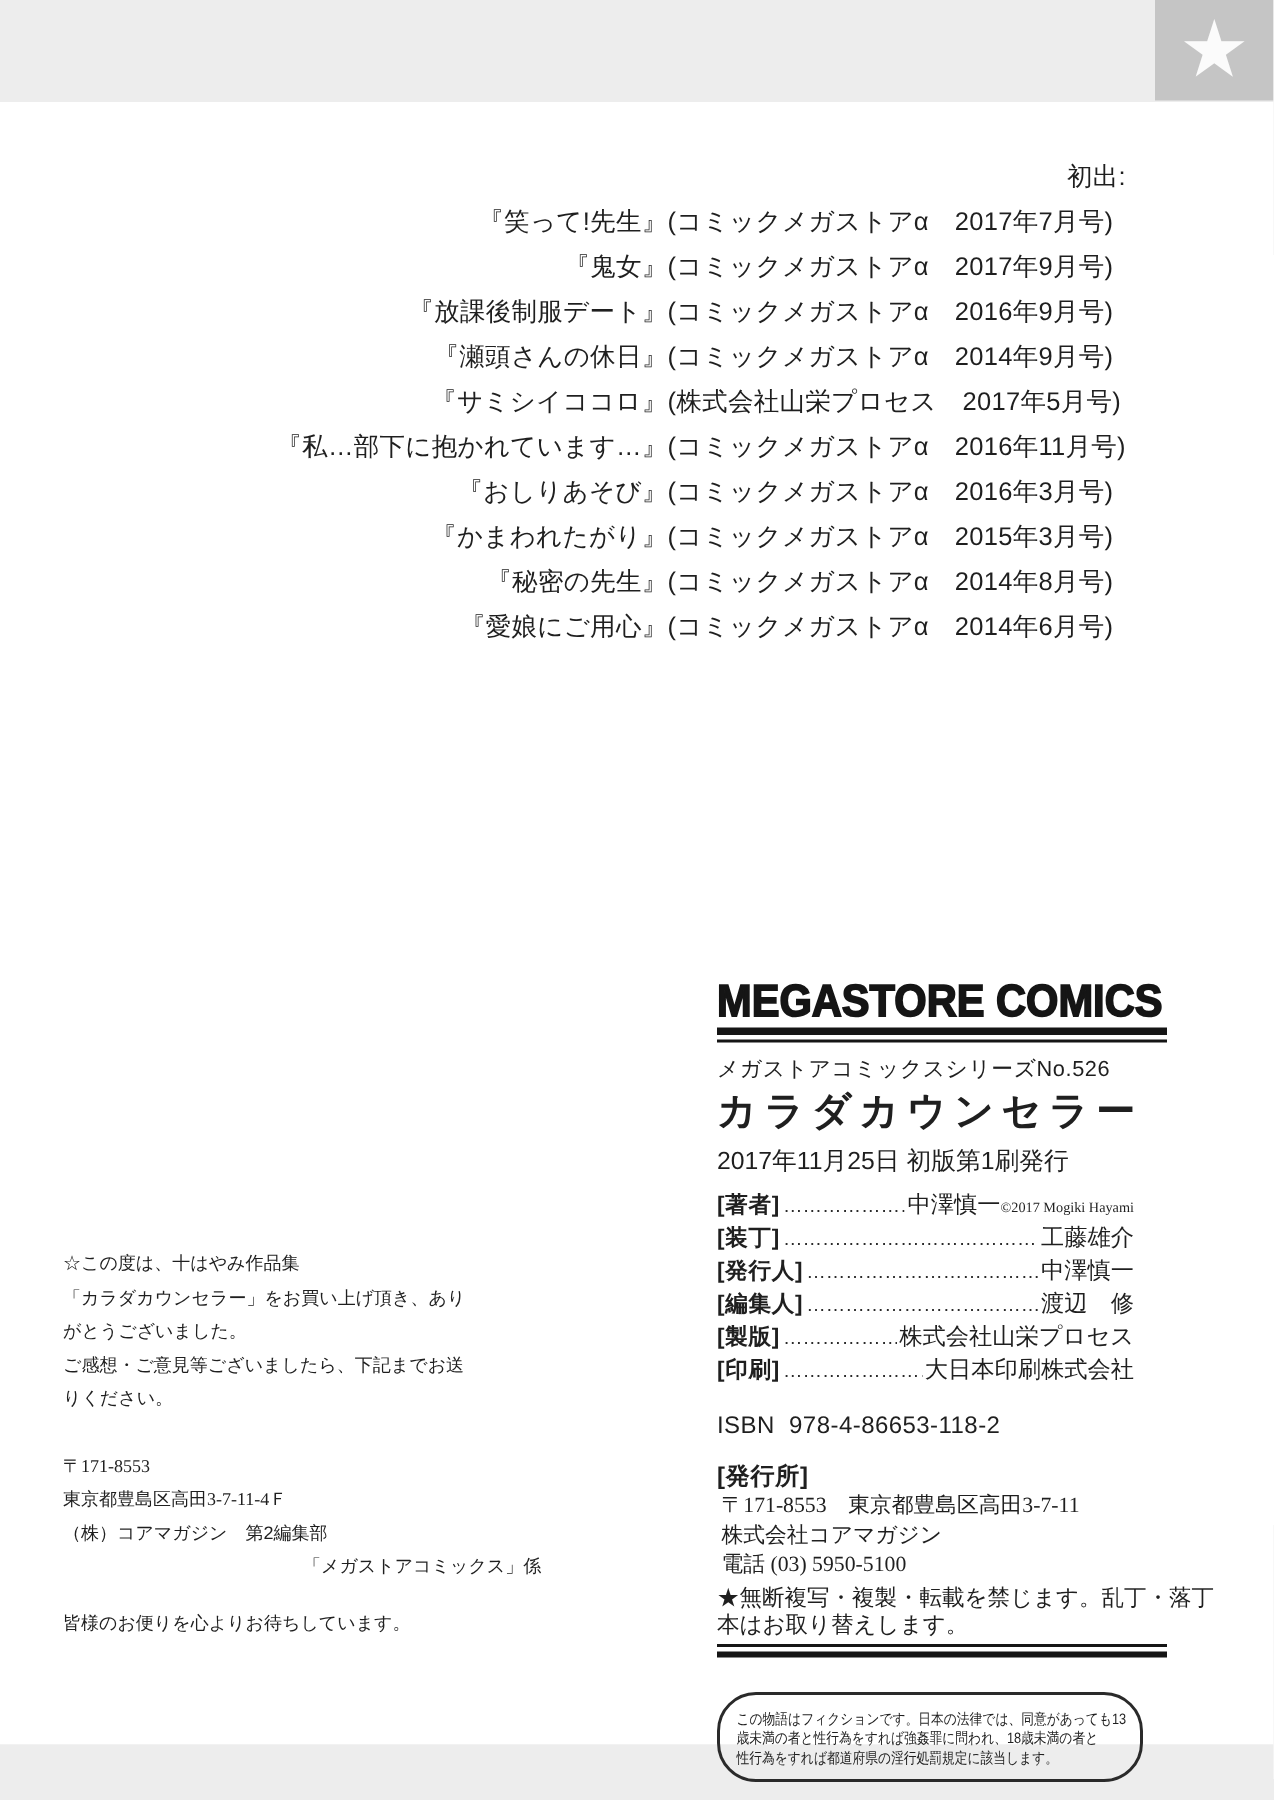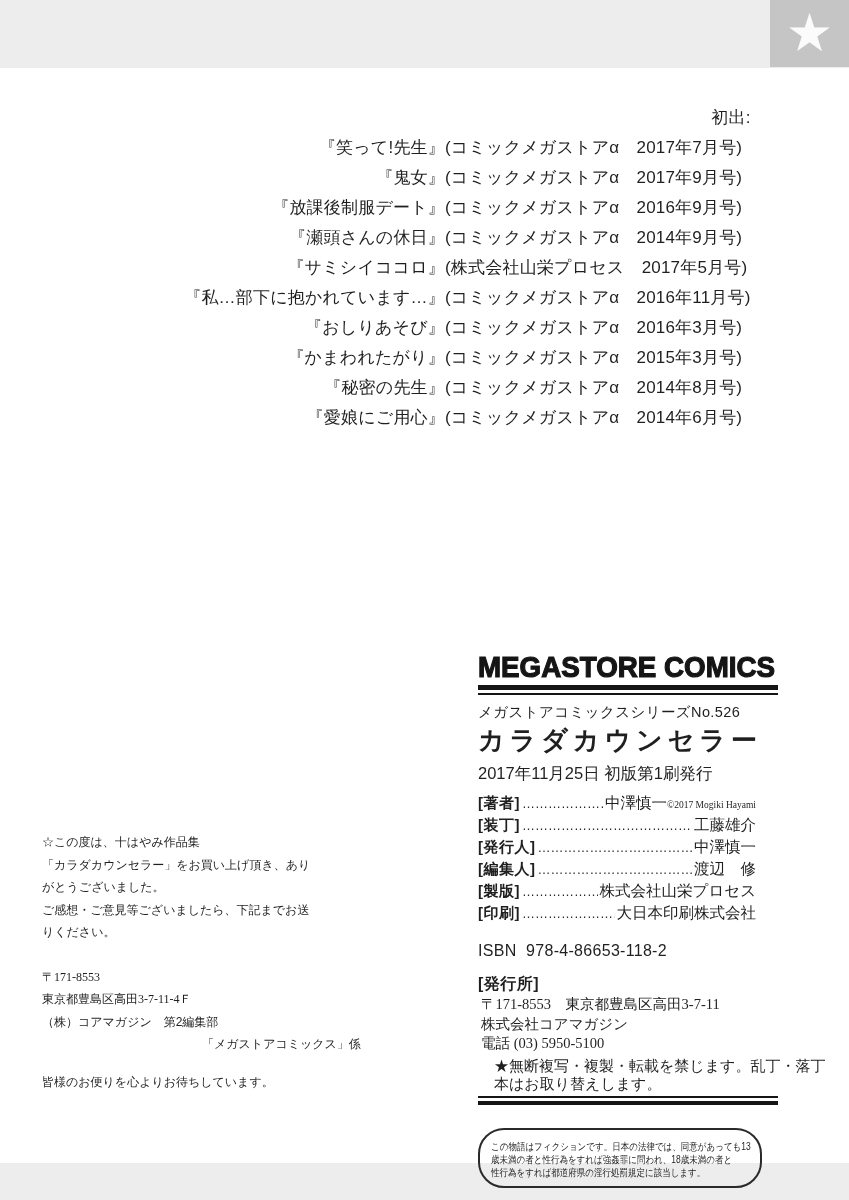--- a/index.html
+++ b/index.html
@@ -52,21 +52,21 @@
   .credit-leader::after { content:"…………………………………………………………"; }
   .credit-value { white-space:nowrap; font-family:"Liberation Serif", serif; font-size:15.5px; }
   .credit-note { white-space:nowrap; font-family:"Liberation Serif", serif; font-size:9.5px; margin-left:0; }
   .credit-note:empty { display:none; }
 
   .isbn { margin-top:17px; font-size:16px; white-space:pre; letter-spacing:0.3px; }
   .publisher { margin-top:14px; }
   .pub-label { font-size:16px; font-weight:bold; height:21px; letter-spacing:0.5px; }
   .pub-line { font-family:"Liberation Serif", serif; font-size:14.5px; line-height:19.5px; padding-left:3px; white-space:nowrap; }
   .warning { margin-top:3px; font-size:15px; }
-  .warn-line { line-height:18px; white-space:nowrap;margin-left:16px; }
+  .warn-line { line-height:18px; white-space:nowrap; }
   .bottom-rule { margin-top:3px; height:9px; border-top:2px solid #151515; border-bottom:4px solid #151515; }
   .disclaimer {
     margin-top:23px; width:284px; border:2px solid #2a2a2a; border-radius:26px;
     padding:10px 11px 7px;
   }
   .disc-line { font-size:10px; line-height:13px; white-space:nowrap; transform:scaleX(0.85); transform-origin:0 50%; }
 </style>
 </head>
 <body>
 

